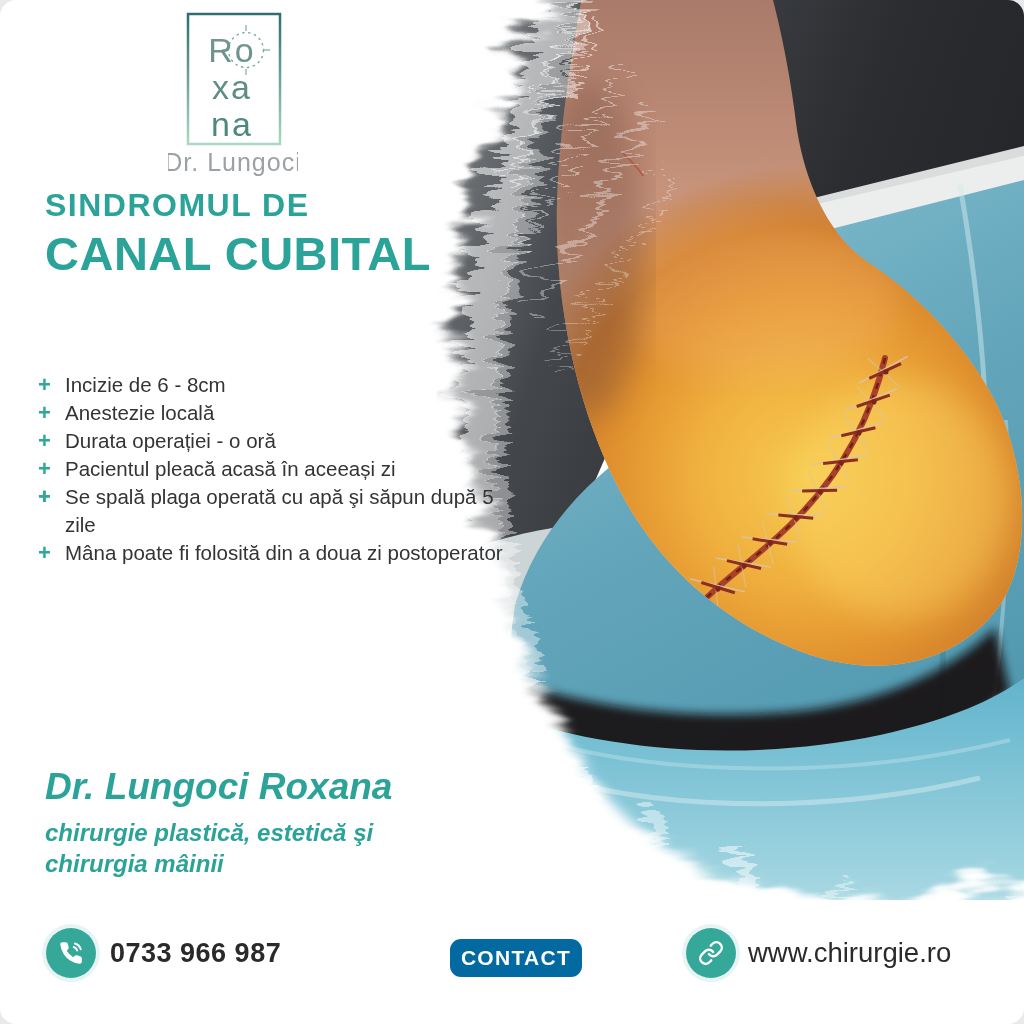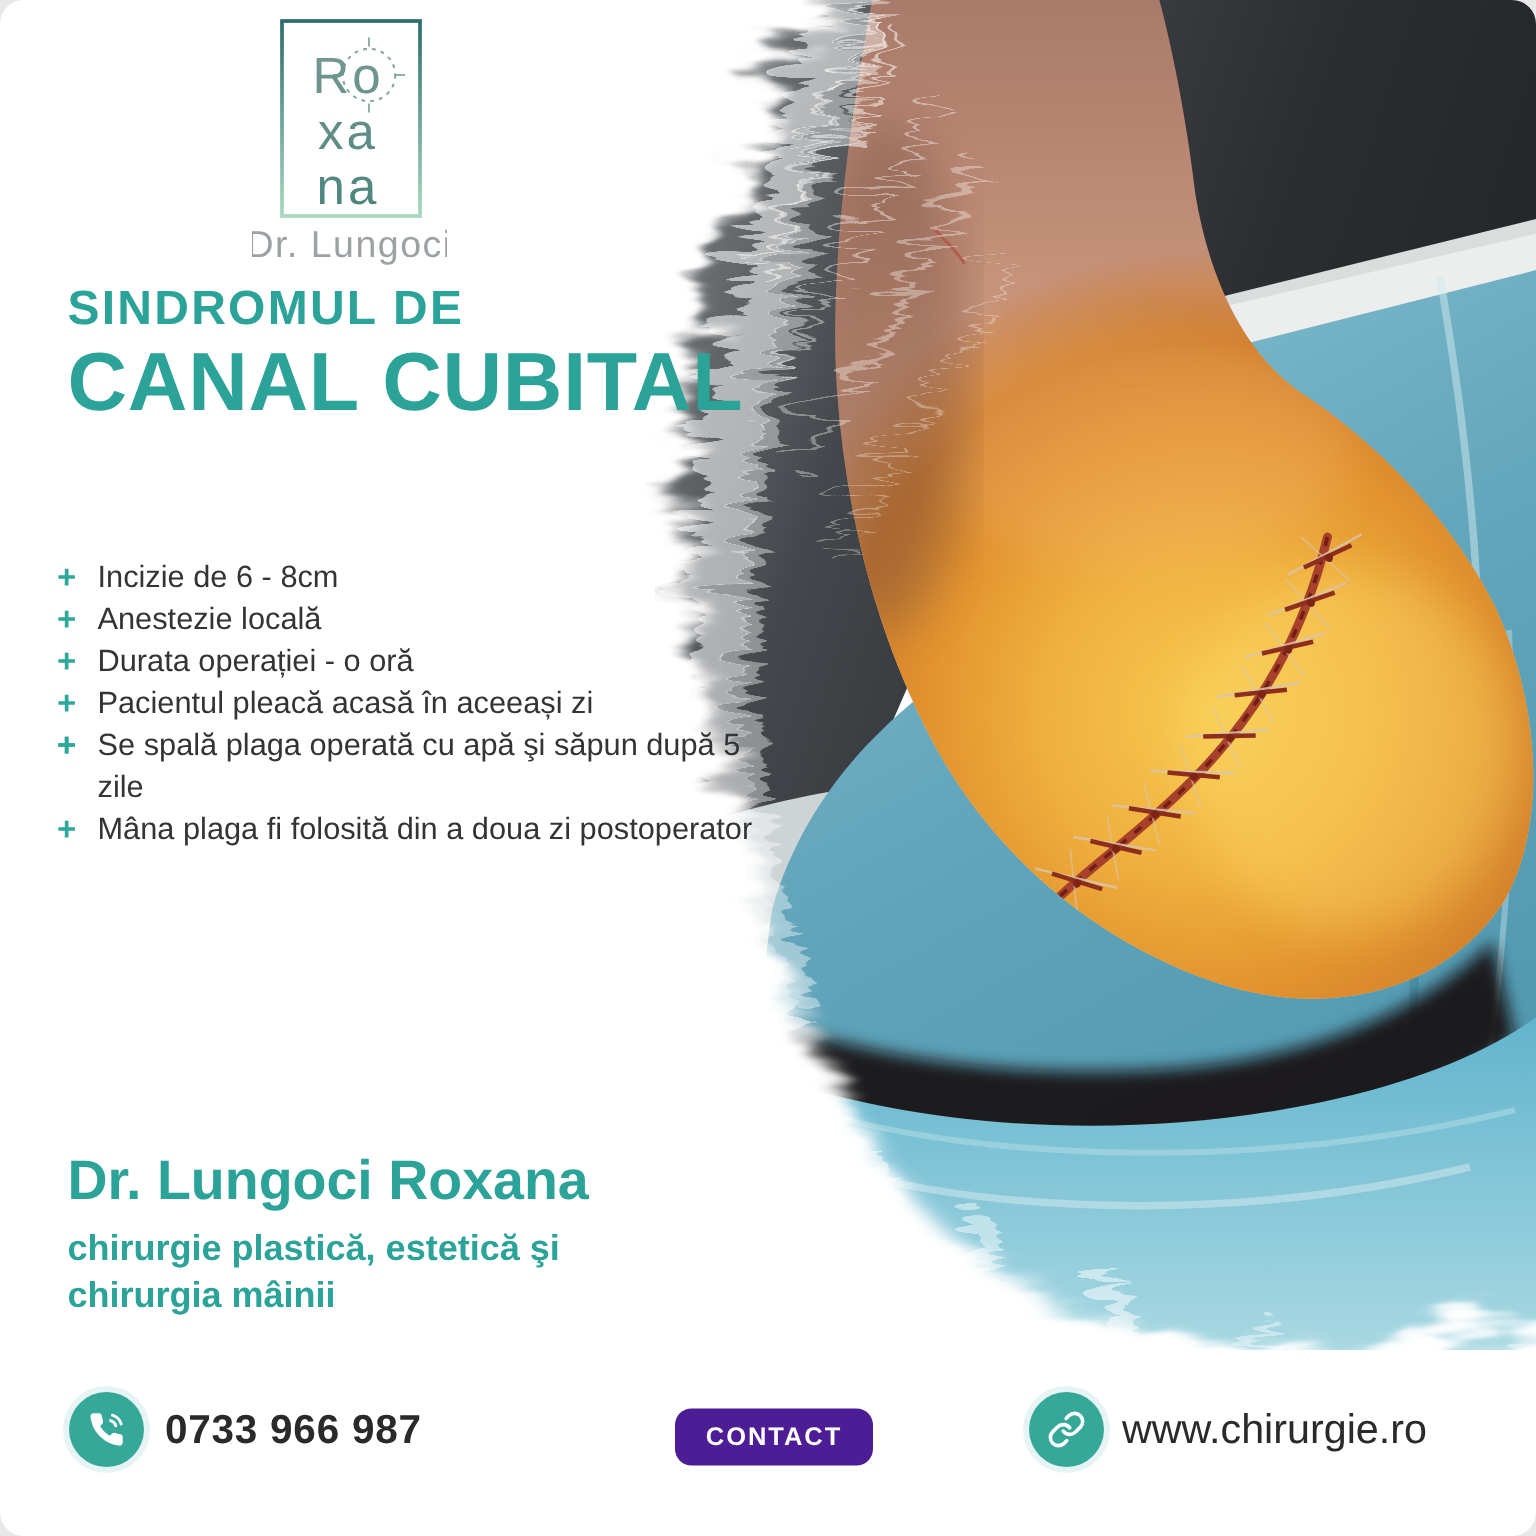--- a/index.html
+++ b/index.html
@@ -9,55 +9,55 @@
     font-family:"Liberation Sans",sans-serif;
     border-radius:16px;
   }
   .canvas *{box-sizing:border-box;}
   .photo-svg{position:absolute;inset:0;width:1024px;height:1024px;pointer-events:none;}
 
   .logo{position:absolute;left:168px;top:10px;width:130px;height:174px;z-index:5;}
 
   .title{position:absolute;left:45px;top:182px;z-index:5;color:#2ba398;}
   .title-line1{font-size:32px;font-weight:700;letter-spacing:1.5px;line-height:46px;}
-  .title-line2{font-size:55px;font-weight:800;letter-spacing:0.5px;line-height:52px;}
+  .title-line2{font-size:47px;font-weight:800;letter-spacing:0.5px;line-height:52px;}
 
   .bullet-list{
     position:absolute;left:38px;top:371px;width:468px;z-index:5;
     list-style:none;margin:0;padding:0;
   }
   .bullet-item{
     position:relative;padding-left:27px;margin:0;
     font-size:20.5px;line-height:28px;font-weight:500;color:#333436;
   }
   .bullet-marker{
     position:absolute;left:0;top:0;color:#2fa89c;font-weight:700;font-size:22px;
   }
 
-  .doctor{position:absolute;left:45px;top:766px;z-index:5;color:#2ba398;}
+  .doctor{position:absolute;left:45px;top:766px;z-index:5;color:#2ba398;font-style:italic;}
   .doctor-name{font-size:37px;font-weight:800;line-height:42px;}
   .doctor-specialty{margin-top:9px;width:420px;font-size:24px;font-weight:700;line-height:31px;}
 
   .footer{position:absolute;left:0;top:926px;width:811px;height:60px;z-index:5;}
   .icon-circle{
     position:absolute;width:50px;height:50px;border-radius:50%;
     background:#35a89a;display:flex;align-items:center;justify-content:center;
     box-shadow:0 0 0 4px rgba(53,168,154,0.12);
   }
   .phone-circle{left:46px;top:2px;}
   .link-circle{left:686px;top:2px;}
   .phone-number{
     position:absolute;left:110px;top:0;height:54px;line-height:54px;
     font-size:27px;font-weight:700;color:#2a2a2a;letter-spacing:0.5px;
   }
   .contact-button{
     position:absolute;left:450px;top:13px;width:132px;height:38px;
-    background:#4c1d95;border:none;border-radius:11px;cursor:pointer;
+    background:#0369a1;border:none;border-radius:11px;cursor:pointer;
     color:#ffffff;font-family:"Liberation Sans",sans-serif;
-    font-size:17px;font-weight:700;letter-spacing:1.3px;
+    font-size:21px;font-weight:700;letter-spacing:1.3px;
   }
   .website{
     position:absolute;left:748px;top:0;height:54px;line-height:54px;
     font-size:27.5px;font-weight:500;color:#2a2a2a;
   }
 </style>
 </head>
 <body>
 
 <div class="canvas">
@@ -258,21 +258,21 @@
     </li>
     <li class="bullet-item">
       <span class="bullet-marker">+</span>
     </li>
     <li class="bullet-item">
       <span class="bullet-marker">+</span>
       <span>Se spală plaga operată cu apă şi săpun după 5 zile</span>
     </li>
     <li class="bullet-item">
       <span class="bullet-marker">+</span>
-      <span>Mâna plaga fi folosită din a doua zi postoperator</span>
+      <span>Mâna poate fi folosită din a doua zi postoperator</span>
     </li>
   </ul>
 
   <div class="doctor">
     <div class="doctor-name">Dr. Lungoci Roxana</div>
     <div class="doctor-specialty">chirurgie plastică, estetică şi chirurgia mâinii</div>
   </div>
 
   <div class="footer">
 

